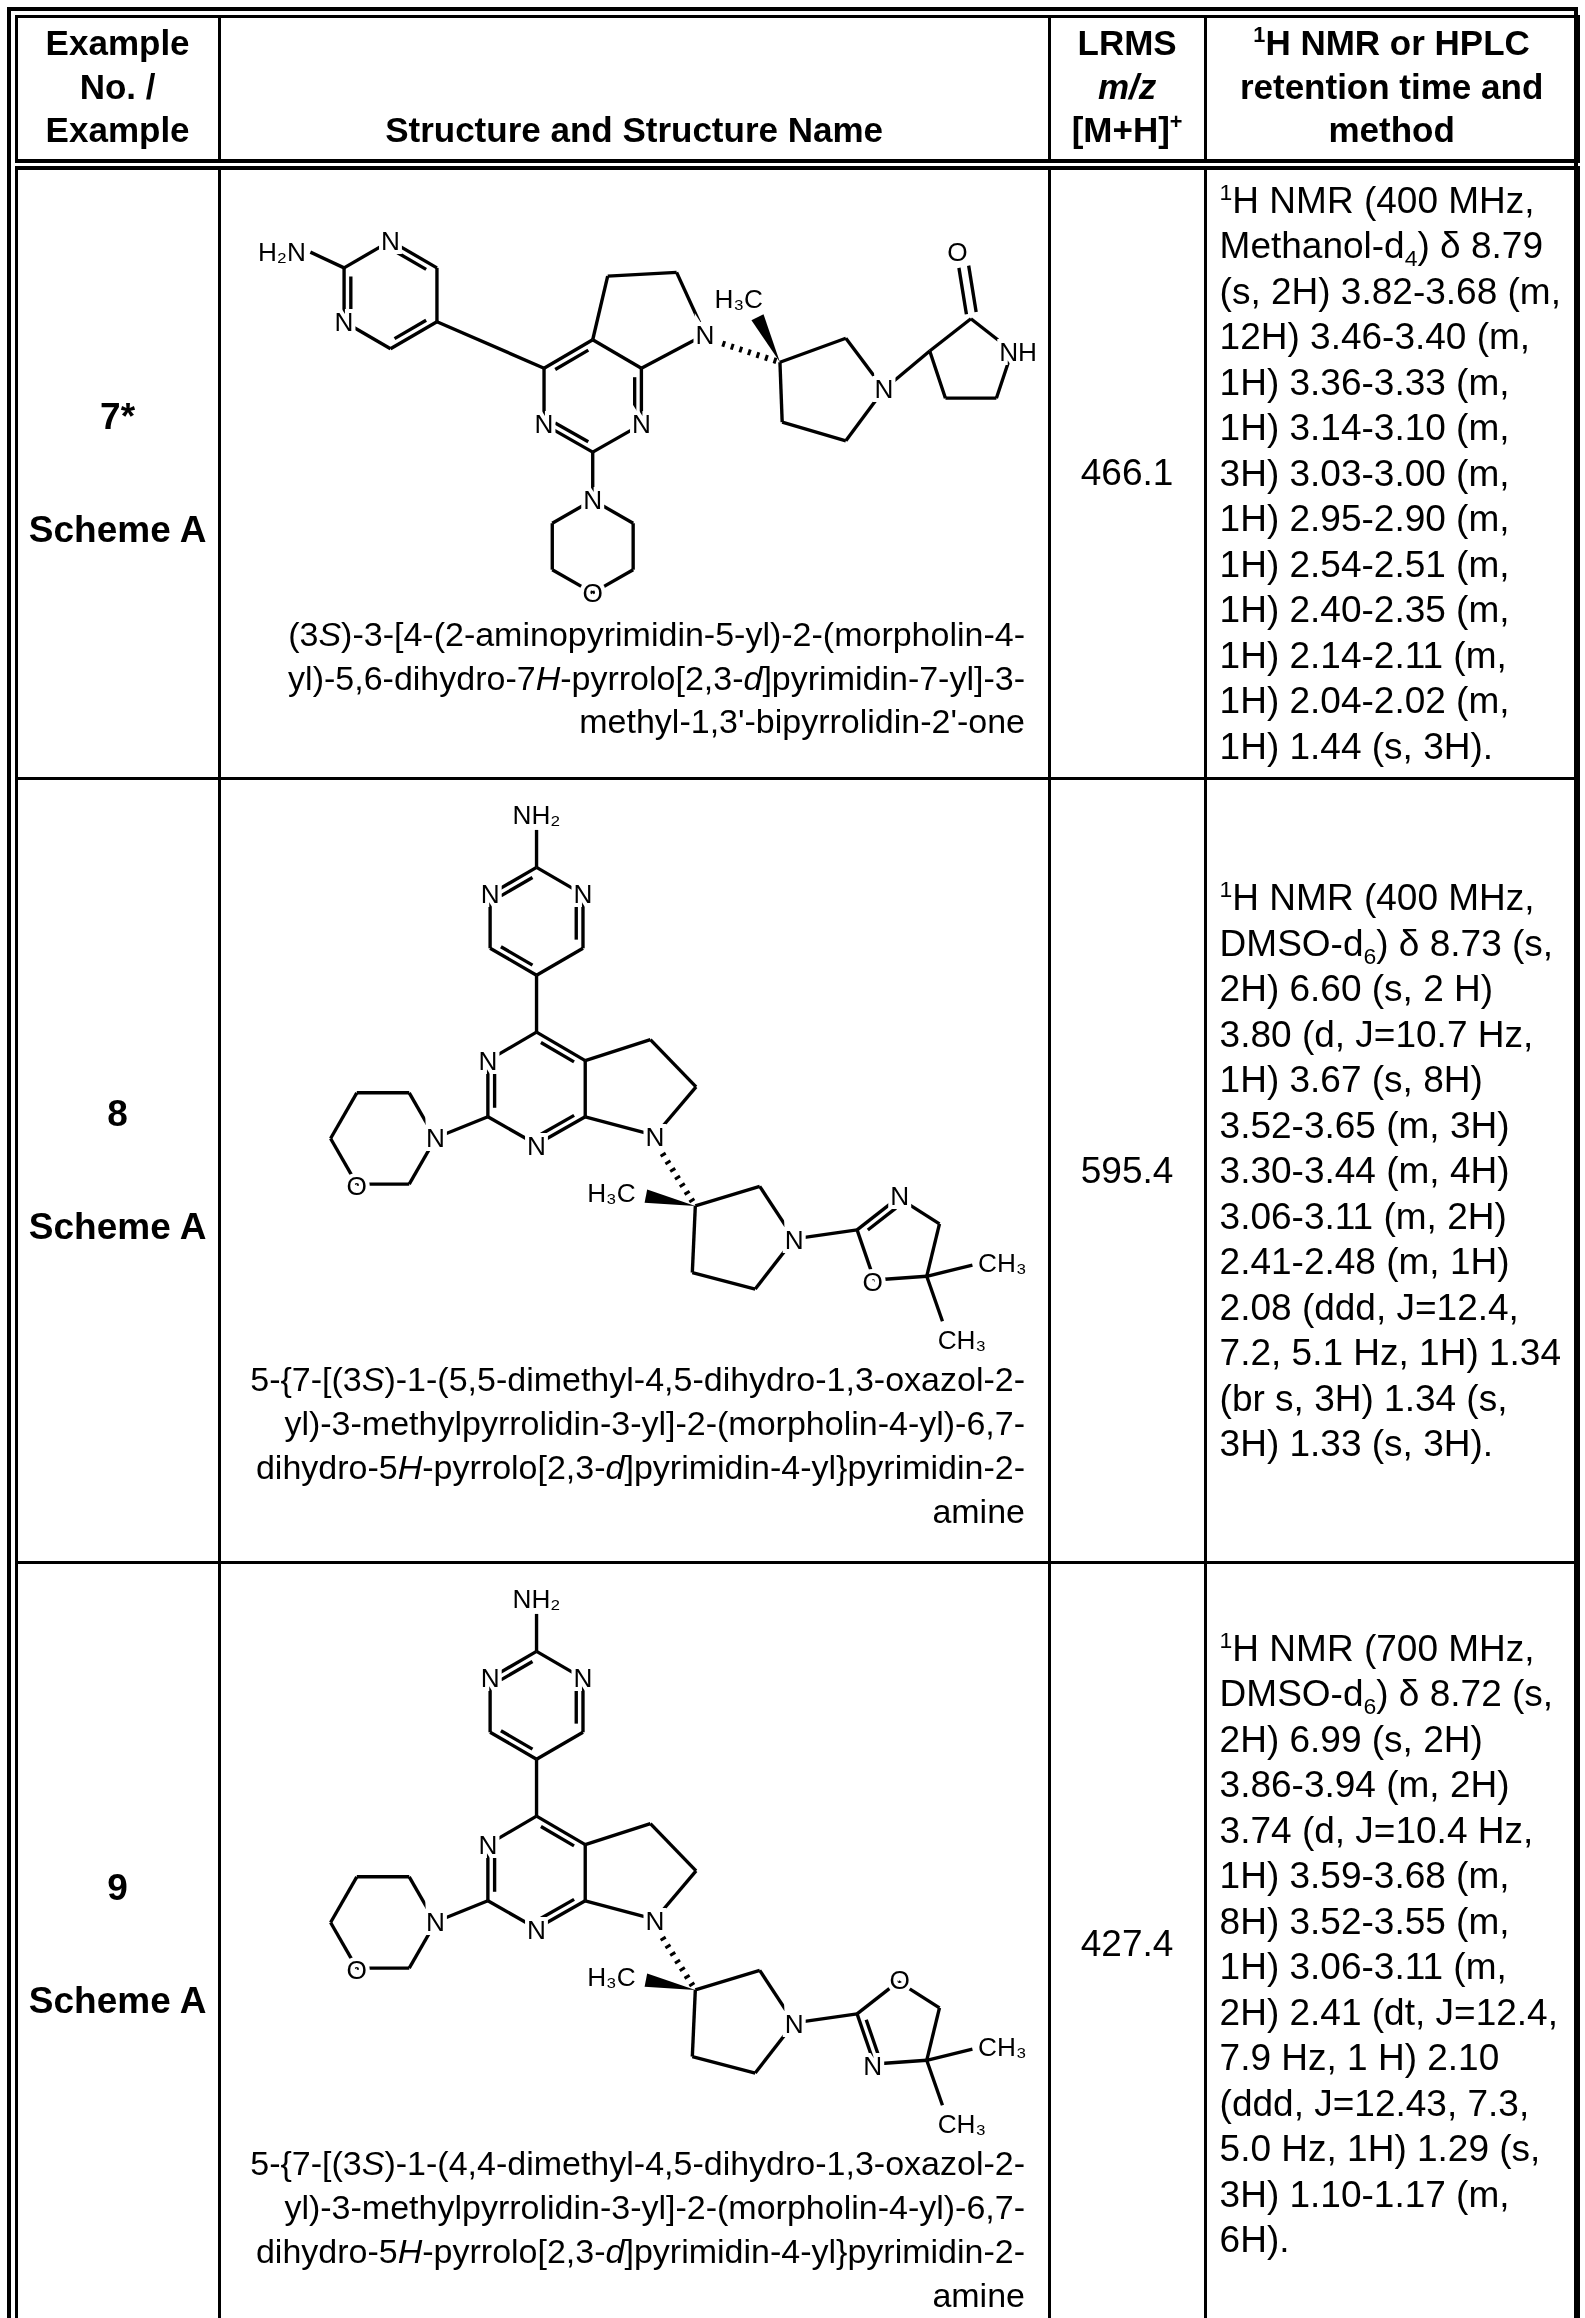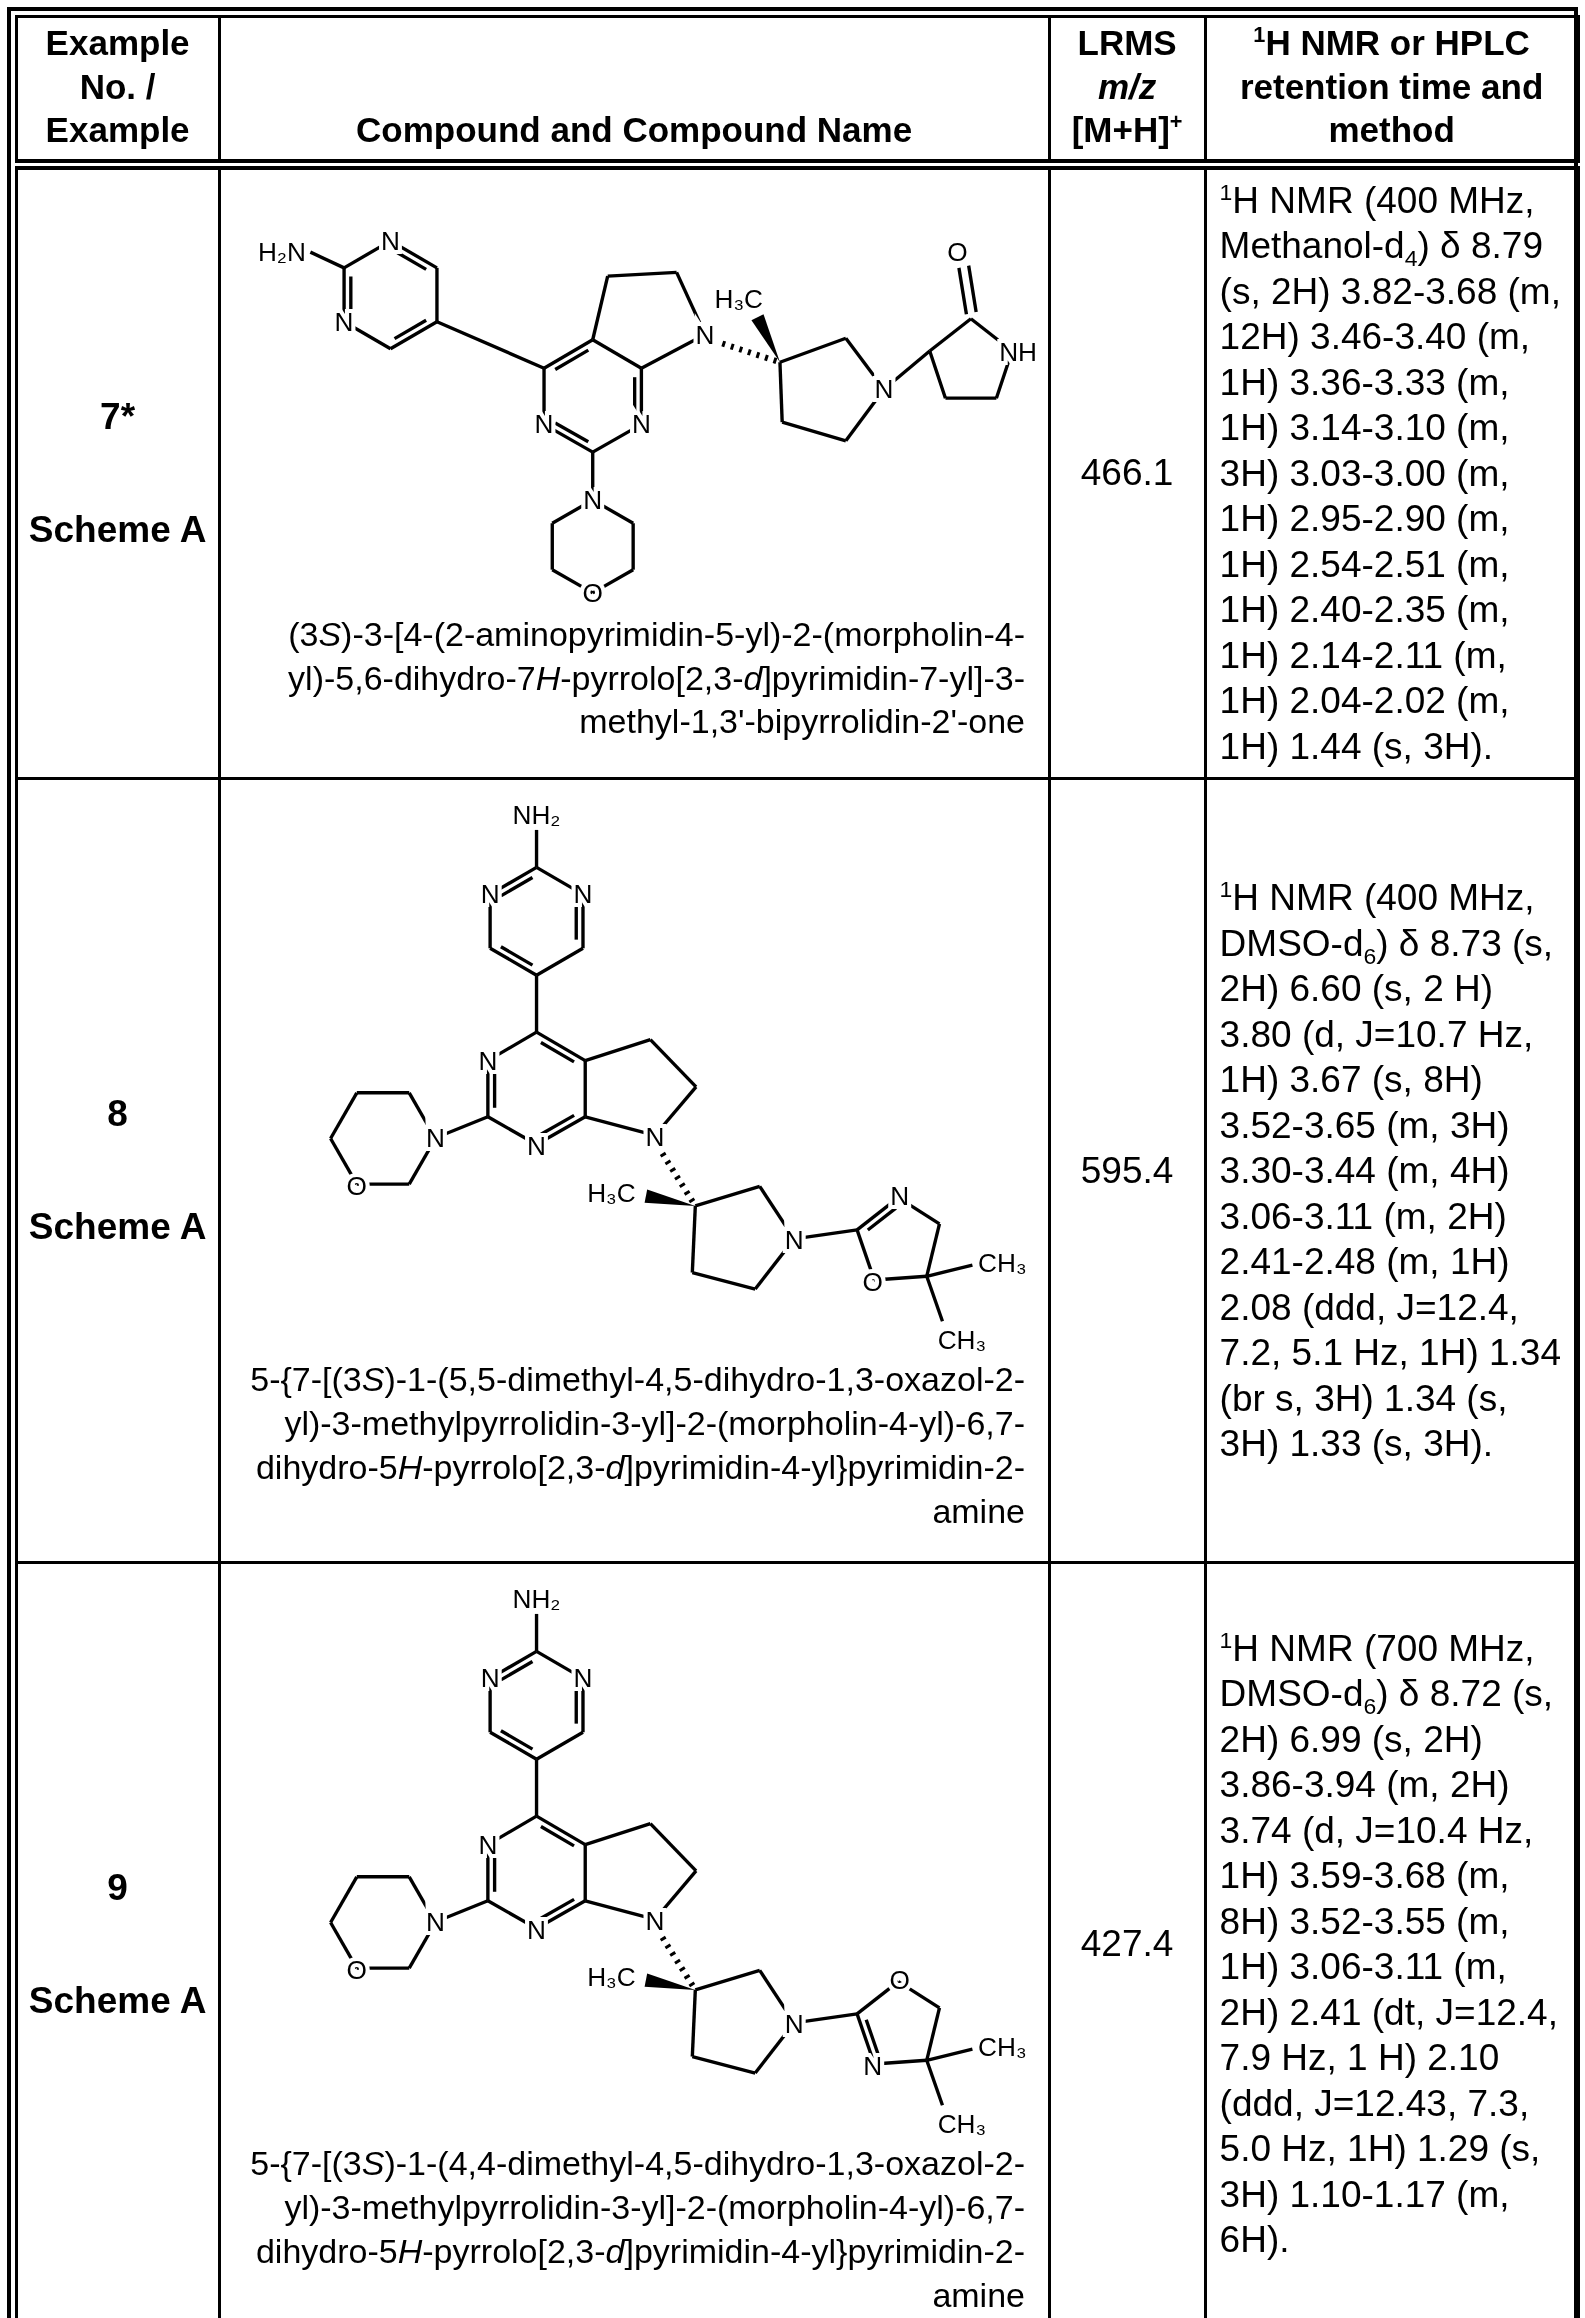--- a/index.html
+++ b/index.html
@@ -94,21 +94,21 @@
   <table class="compound-table">
     <colgroup>
       <col class="c-example">
         <col class="c-structure">
         <col class="c-mz">
         <col class="c-nmr">
     </colgroup>
     <thead>
       <tr>
         <th>Example No. / Example</th>
-        <th>Compound and Compound Name</th>
+        <th>Structure and Structure Name</th>
         <th>LRMS<br><i>m/z</i><br>[M+H]<sup>+</sup></th>
         <th class="h-method"><sup>1</sup>H NMR or HPLC retention time and method</th>
       </tr>
     </thead>
     <tbody>
       <tr class="row-7">
         <td class="example-cell">
           <div class="example-number">7*</div>
           <div class="example-scheme">Scheme A</div>
         </td>

